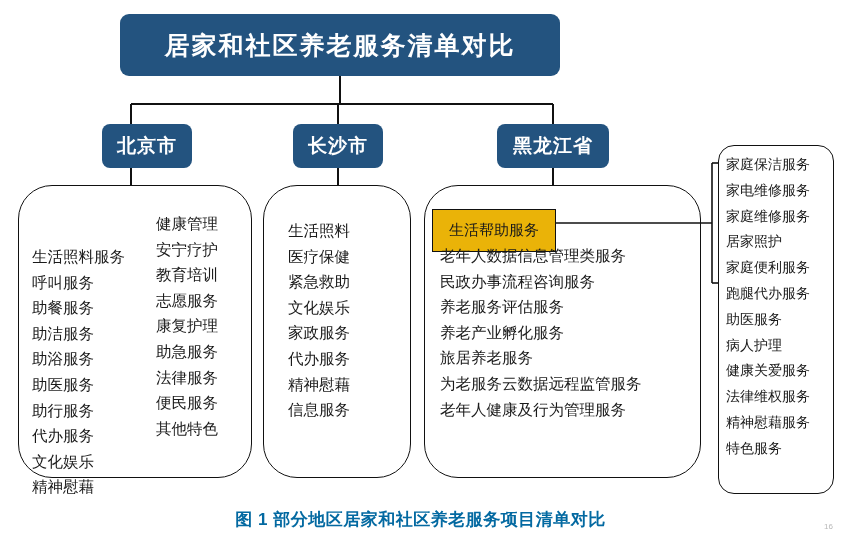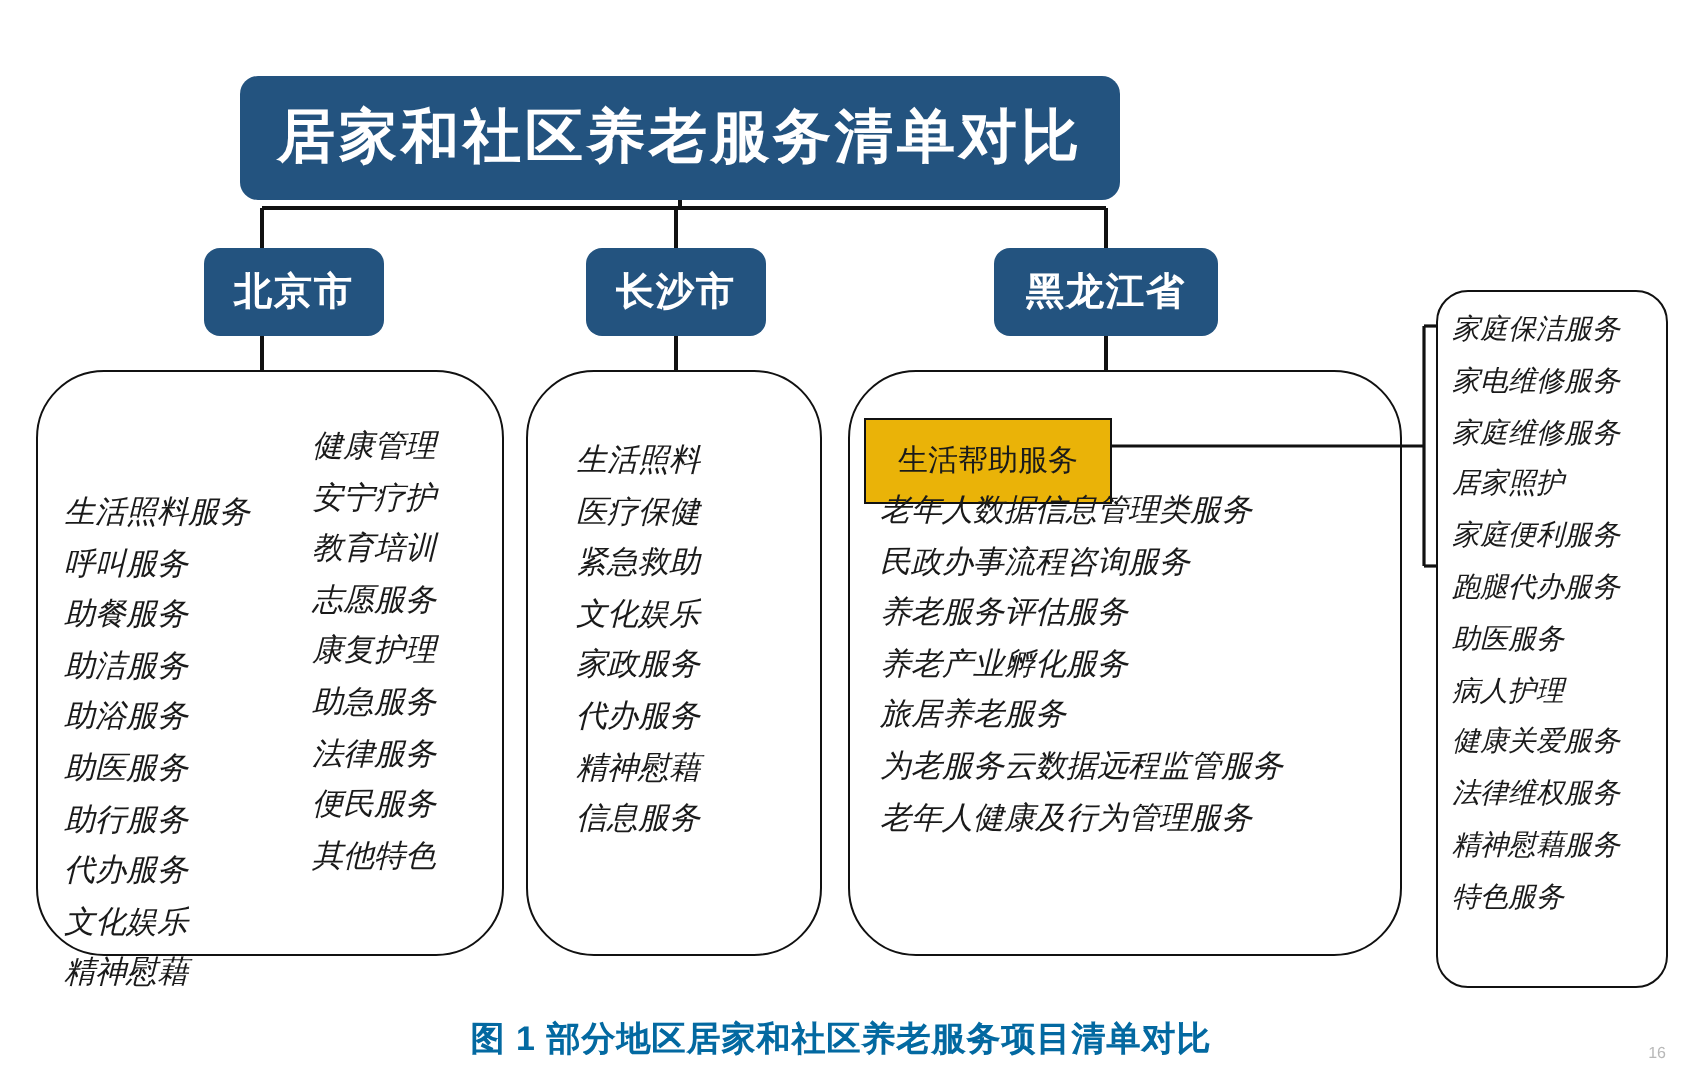--- a/index.html
+++ b/index.html
@@ -44,23 +44,22 @@
     text-align: center;
     letter-spacing: 1px;
     font-weight: bold;
     box-sizing: border-box;
   }
   .node-title {
     left: 120px;
     top: 14px;
     width: 440px;
     height: 62px;
-    font-size: 29px;
+    font-size: 25px;
     letter-spacing: 2px;
-    margin-top: 24px;
   }
   .node-region {
     height: 44px;
     font-size: 19px;
     border-radius: 8px;
   }
   #node-beijing   { left: 70px;  top: 124px; width: 90px; margin-left: 32px;  }
   #node-changsha  { left: 293px; top: 124px; width: 90px;  }
   #node-heilong   { left: 497px; top: 124px; width: 112px; }
 
@@ -79,21 +78,20 @@
 
   
   .svc-list {
     position: absolute;
     list-style: none;
     margin: 0;
     padding: 0;
     font-size: 15.5px;
     line-height: 25.6px;
     white-space: nowrap;
-    font-style: italic;
   }
   .svc-list li {
     height: 25.6px;
   }
 
   
   #bj-col1 { left: 32px;  top: 211px; margin-top: 33px; }
   #bj-col2 { left: 156px; top: 211px; }
 
   

